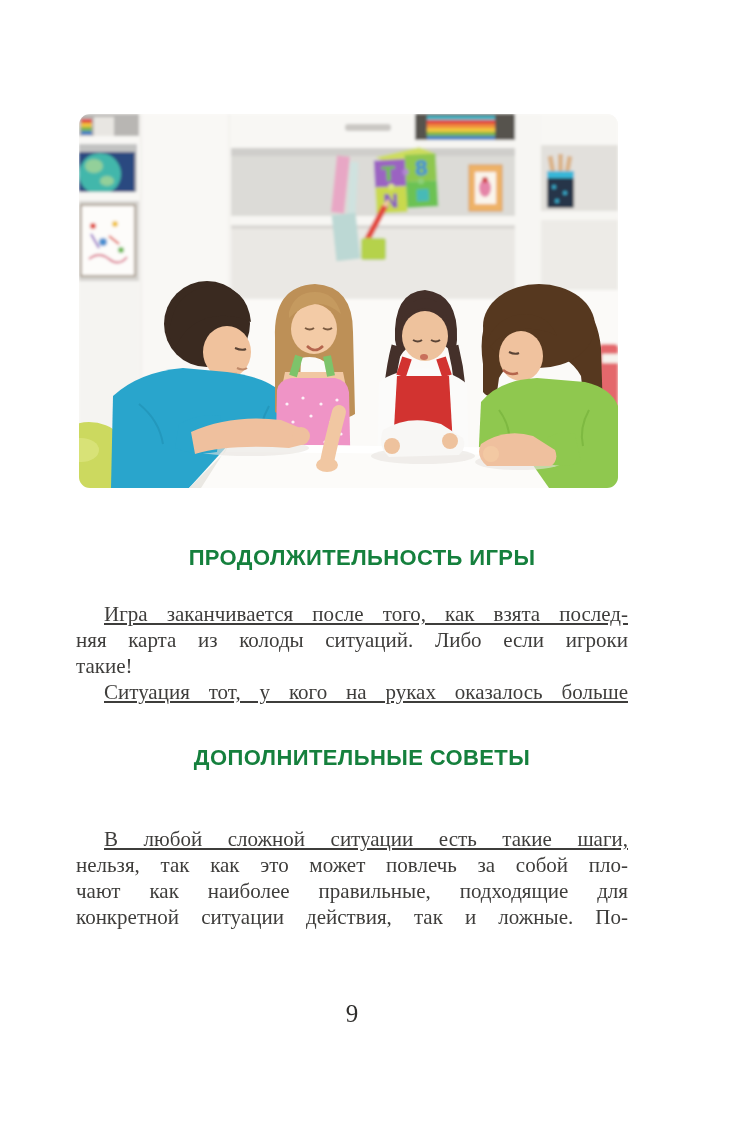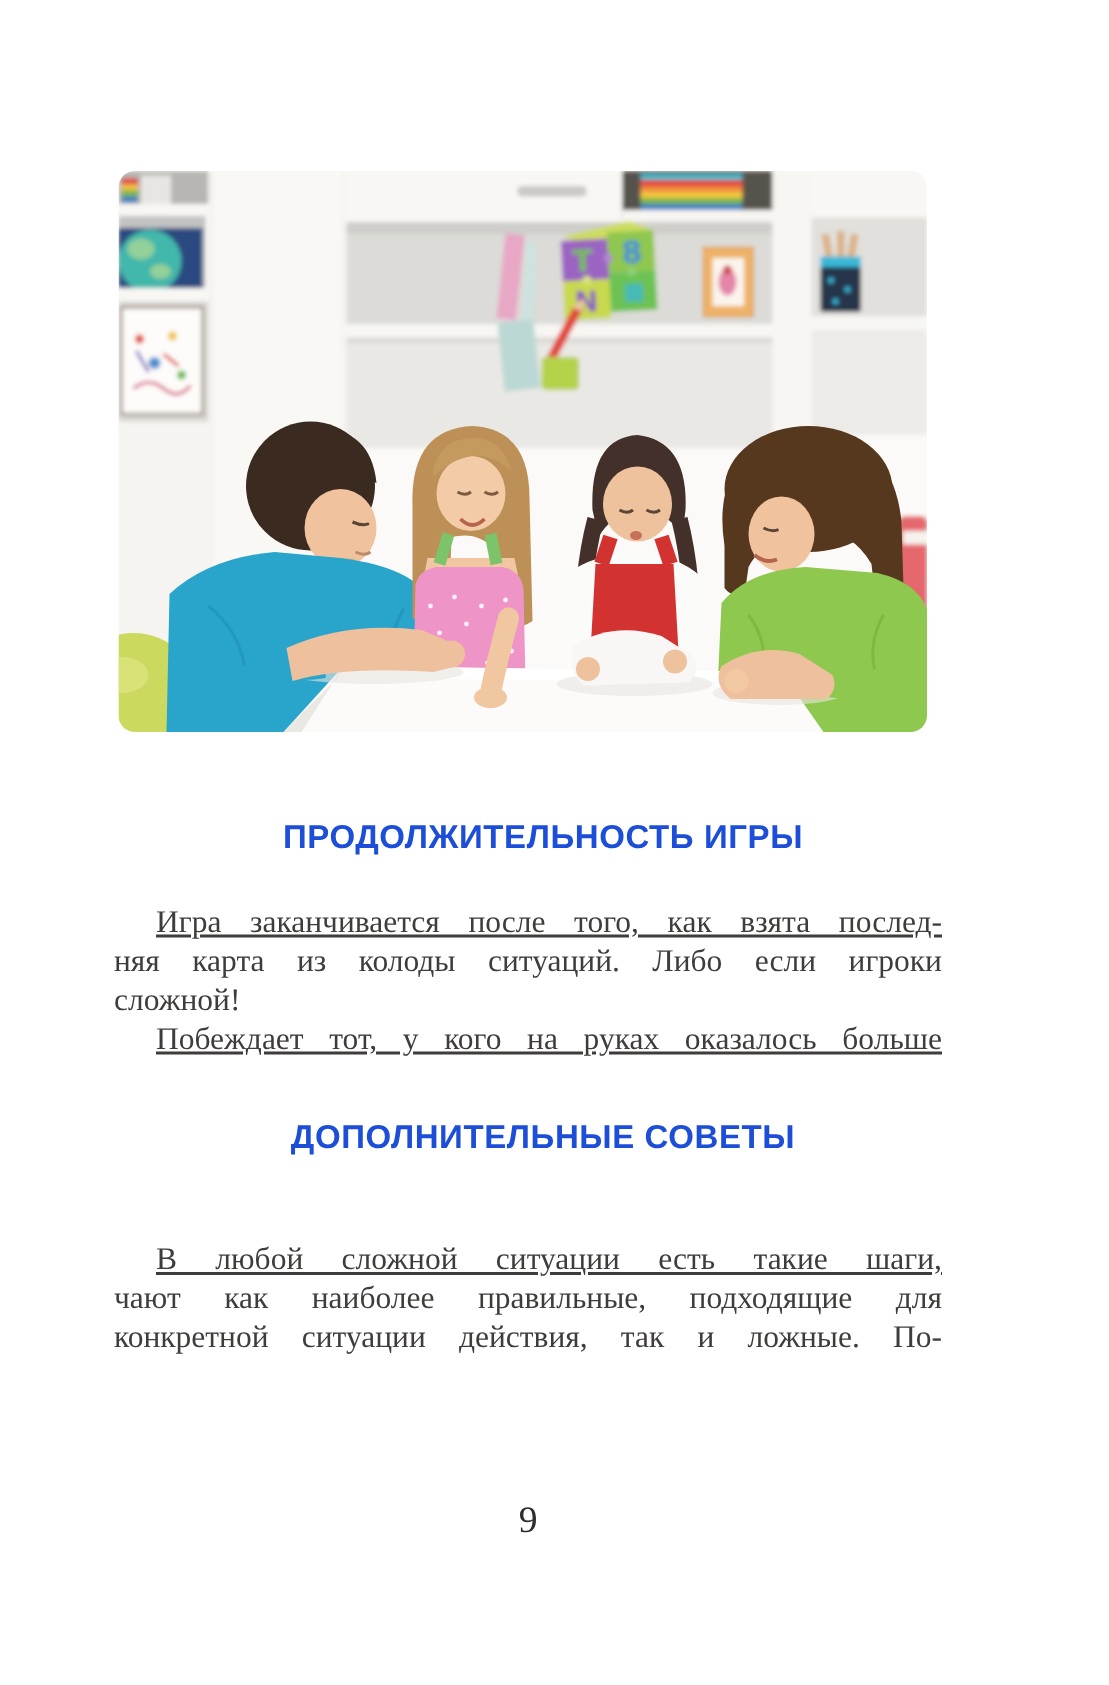--- a/index.html
+++ b/index.html
@@ -16,21 +16,21 @@
     border-radius:11px;overflow:hidden;background:#fbfaf8;
   }
   .photo-wrap svg{display:block;}
 
   
   .section-heading{
     position:absolute;left:76px;width:552px;box-sizing:border-box;
     padding-left:20px;text-align:center;
     font-family:"Liberation Sans","DejaVu Sans",sans-serif;
     font-weight:700;font-size:22px;line-height:26px;
-    color:#1d4ed8;letter-spacing:0.4px;white-space:nowrap;
+    color:#15803d;letter-spacing:0.4px;white-space:nowrap;
   }
   .s1-heading{top:545px;}
   .s2-heading{top:745px;}
 
   
   .body-block{
     position:absolute;left:76px;width:552px;
     font-size:21px;line-height:26px;color:#3e3d3b;
   }
   .s1-body{top:601px;}
@@ -262,32 +262,33 @@
       </g>
     </svg>
   </div>
 
   <div class="section-heading s1-heading">ПРОДОЛЖИТЕЛЬНОСТЬ ИГРЫ</div>
 
   <div class="body-block s1-body">
     <div class="para">
       <div class="line first">Игра заканчивается после того, как взята послед-</div>
       <div class="line">няя карта из колоды ситуаций. Либо если игроки</div>
-      <div class="line last">сложной!</div>
+      <div class="line last">такие!</div>
     </div>
     <div class="para">
-      <div class="line first">Побеждает тот, у кого на руках оказалось больше</div>
+      <div class="line first">Ситуация тот, у кого на руках оказалось больше</div>
     </div>
   </div>
 
   <div class="section-heading s2-heading">ДОПОЛНИТЕЛЬНЫЕ СОВЕТЫ</div>
 
   <div class="body-block s2-body">
     <div class="para">
       <div class="line first">В любой сложной ситуации есть такие шаги,</div>
+      <div class="line">нельзя, так как это может повлечь за собой пло-</div>
       <div class="line">чают как наиболее правильные, подходящие для</div>
       <div class="line">конкретной ситуации действия, так и ложные. По-</div>
     </div>
   </div>
 
   <div class="folio">9</div>
 
 </div>
 
 </body></html>

